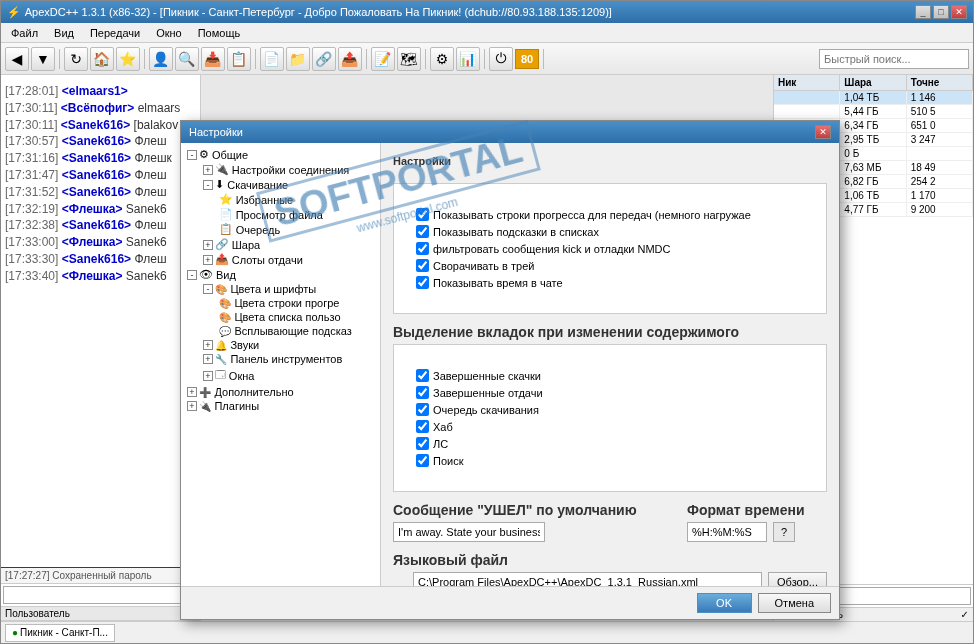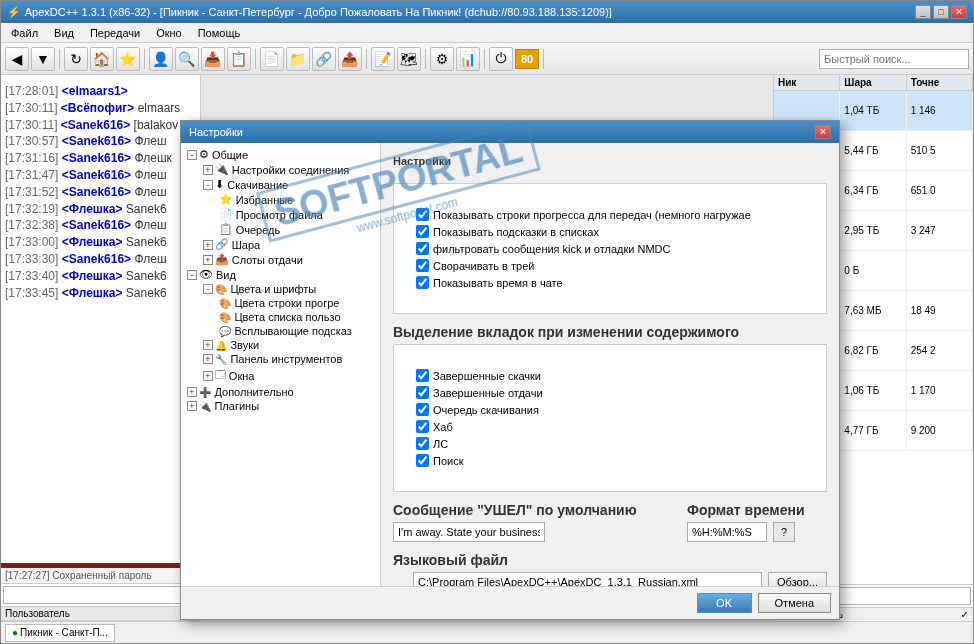--- a/index.html
+++ b/index.html
@@ -147,21 +147,21 @@
     .chat-msg { color: #333; }
     .chat-msg .time { color: #666; }
     .chat-msg .user { color: #0000cc; font-weight: bold; }
     .chat-msg .msg { color: #333; }
 
     .chat-saved {
       padding: 2px 4px;
       font-size: 10px;
       color: #555;
       background: #f5f5f5;
-      border-top: 5px solid #7f1d1d;
+      border-top: 1px solid #7f1d1d;
     }
 
     .chat-input-area {
       border-top: 1px solid #ccc;
       padding: 2px;
     }
 
     .chat-input {
       width: 100%;
       height: 18px;
@@ -210,21 +210,21 @@
 
     .user-row {
       display: flex;
       border-bottom: 1px solid #eee;
       font-size: 10px;
     }
 
     .user-row.highlight { background: #cce4f7; }
 
     .user-cell {
-      padding: 14px 4px;
+      padding: 1px 4px;
       border-right: 1px solid #eee;
       overflow: hidden;
       text-overflow: ellipsis;
       white-space: nowrap;
     }
 
     .users-search {
       border-top: 1px solid #ccc;
       padding: 2px;
       display: flex;
@@ -551,21 +551,20 @@
         <div class="chat-msg"><span class="time">[17:30:11]</span> <span class="user">&lt;Sanek616&gt;</span> <span class="msg">[balakov</span></div>
         <div class="chat-msg"><span class="time">[17:30:57]</span> <span class="user">&lt;Sanek616&gt;</span> <span class="msg">Флеш</span></div>
         <div class="chat-msg"><span class="time">[17:31:16]</span> <span class="user">&lt;Sanek616&gt;</span> <span class="msg">Флешк</span></div>
         <div class="chat-msg"><span class="time">[17:31:47]</span> <span class="user">&lt;Sanek616&gt;</span> <span class="msg">Флеш</span></div>
         <div class="chat-msg"><span class="time">[17:31:52]</span> <span class="user">&lt;Sanek616&gt;</span> <span class="msg">Флеш</span></div>
         <div class="chat-msg"><span class="time">[17:32:19]</span> <span class="user">&lt;Флешка&gt;</span> <span class="msg">Sanek6</span></div>
         <div class="chat-msg"><span class="time">[17:32:38]</span> <span class="user">&lt;Sanek616&gt;</span> <span class="msg">Флеш</span></div>
         <div class="chat-msg"><span class="time">[17:33:00]</span> <span class="user">&lt;Флешка&gt;</span> <span class="msg">Sanek6</span></div>
         <div class="chat-msg"><span class="time">[17:33:30]</span> <span class="user">&lt;Sanek616&gt;</span> <span class="msg">Флеш</span></div>
         <div class="chat-msg"><span class="time">[17:33:40]</span> <span class="user">&lt;Флешка&gt;</span> <span class="msg">Sanek6</span></div>
-        <div class="chat-msg"><span class="time">[17:33:45]</span> <span class="user">&lt;Флешка&gt;</span> <span class="msg">Sanek6</span></div>
       </div>
       <div class="chat-saved">[17:27:27] Сохраненный пароль</div>
       <div class="chat-input-area">
         <input class="chat-input" type="text" style="">
       </div>
       <div class="chat-user-label">
         <span>Пользователь</span>
         <span>✕</span>
       </div>
     </div>

